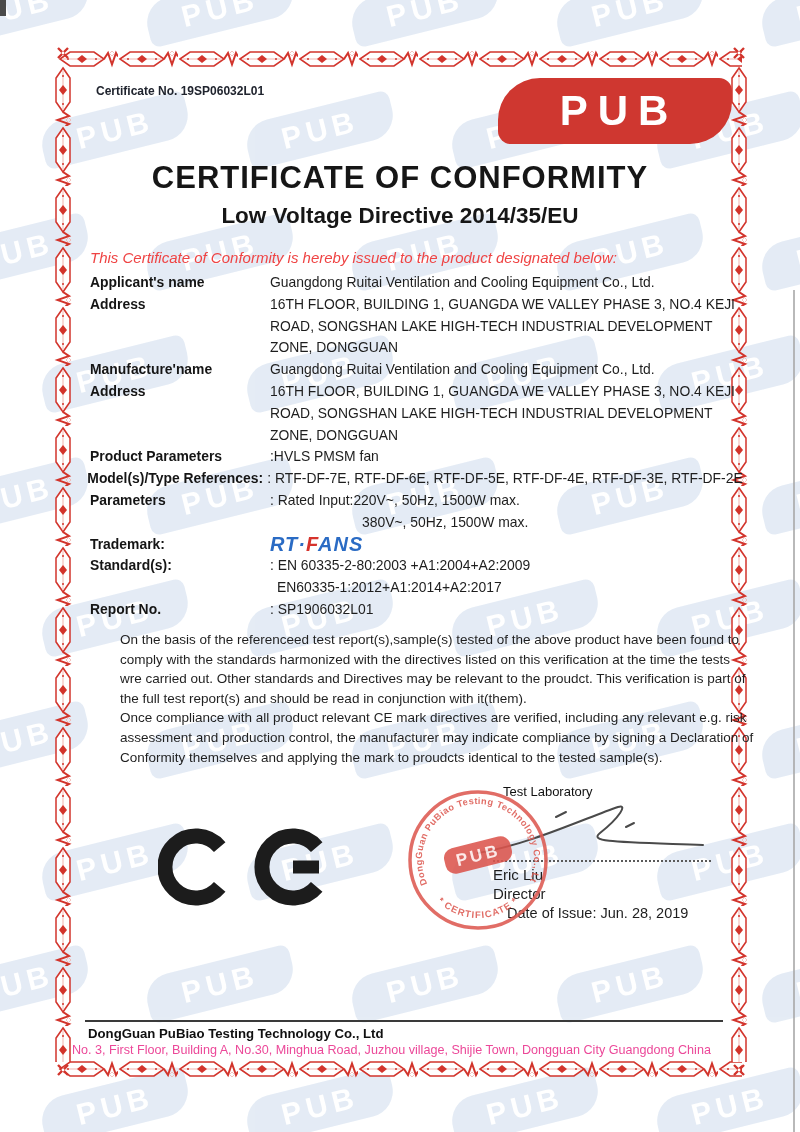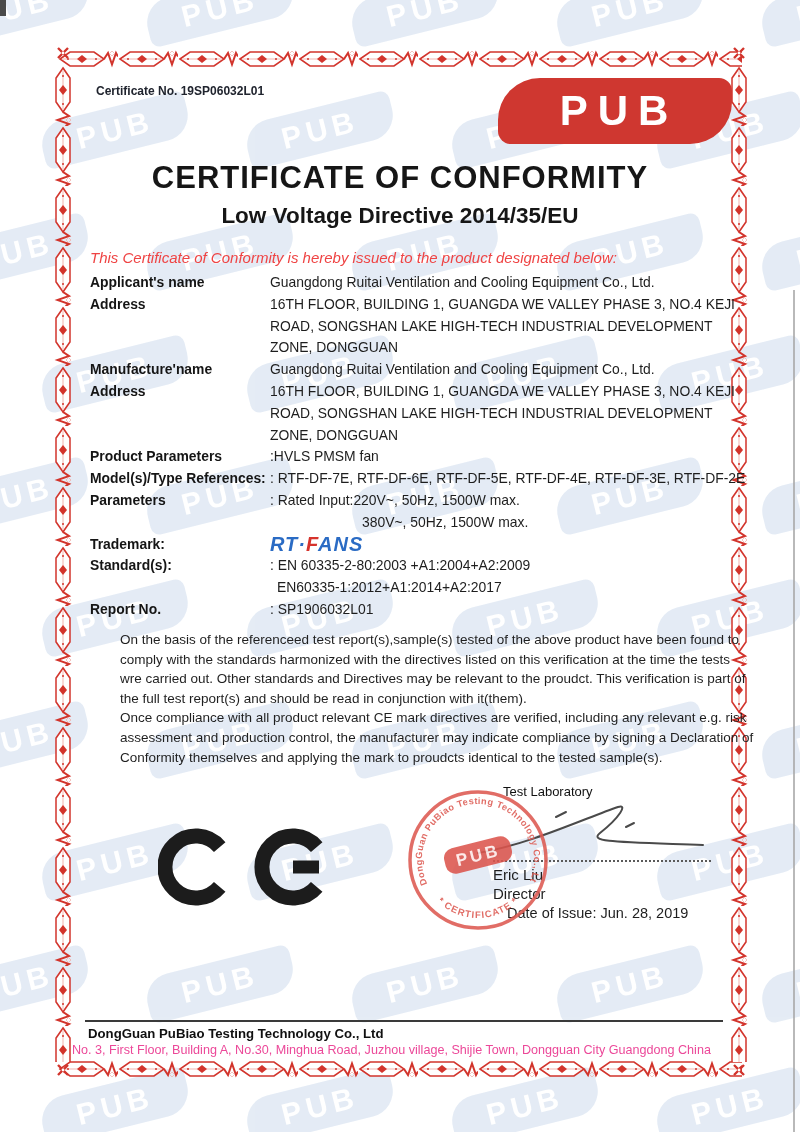--- a/index.html
+++ b/index.html
@@ -29,21 +29,21 @@
     border-radius:42px 13px 42px 13px;display:flex;align-items:center;justify-content:center;
   }
   .pub-logo span{color:#fff;font-weight:bold;font-size:42px;letter-spacing:10px;padding-left:8px;}
   .doc-title{position:absolute;left:58px;top:160px;width:684px;text-align:center;
     font-size:31px;font-weight:bold;color:#161616;letter-spacing:1px;}
   .doc-subtitle{position:absolute;left:58px;top:203px;width:684px;text-align:center;
     font-size:22.5px;font-weight:bold;color:#161616;}
   .intro{position:absolute;left:90px;top:249px;font-size:15px;color:#ef4444;font-style:italic;}
   
   .fields{position:absolute;left:90px;top:272px;width:650px;font-size:13.9px;line-height:21.8px;}
-  .field-row{display:flex;align-items:flex-start;}
+  .field-row{display:flex;align-items:flex-start;justify-content:center;}
   .field-label{width:180px;flex:0 0 180px;font-weight:bold;white-space:nowrap;color:#151515;}
   .field-value{flex:1;}
   .value-line{white-space:nowrap;}
   .tm-logo{font-style:italic;font-weight:bold;font-size:20px;letter-spacing:1px;line-height:21.8px;}
   .tm-blue{color:var(--trademark-blue,#2a6bc4);margin-top:20px;}
   .tm-red{color:var(--trademark-accent,#d6332c);}
   
   .body-text{position:absolute;left:88px;top:630px;width:634px;font-size:13.5px;line-height:19.6px;color:#1f1f1f;margin-left:32px;}
   .body-text p{margin:0;}
   

